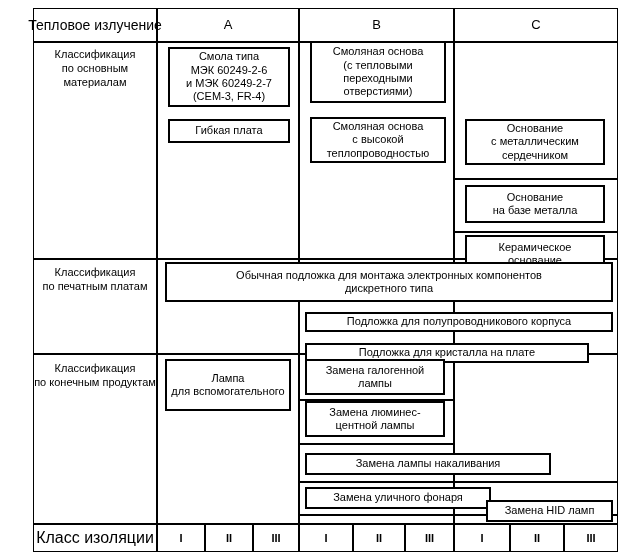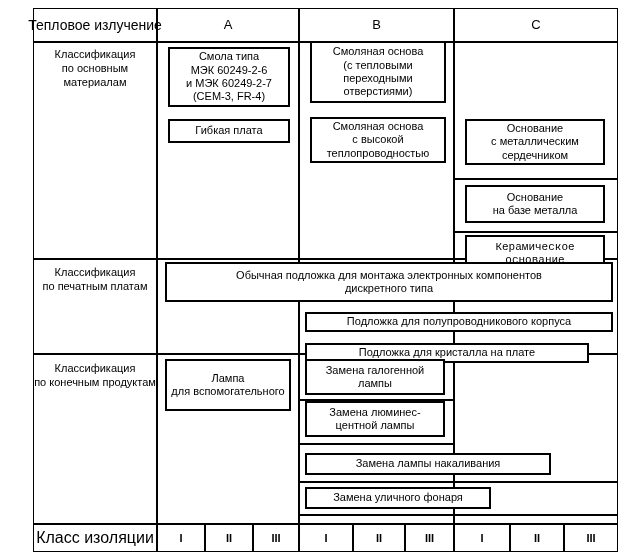--- a/index.html
+++ b/index.html
@@ -174,21 +174,21 @@
     <div class="hseg" style="left:421px;top:169px;width:162px;"></div>
 
     <div class="box" style="left:431px;top:176px;width:140px;height:38px;">
       <div>
         <div>Основание</div>
         <div>на базе металла</div>
       </div>
     </div>
     <div class="hseg" style="left:421px;top:222px;width:162px;"></div>
 
-    <div class="box" style="left:431px;top:226px;width:140px;height:38px;font-family:Liberation Mono, monospace;">
+    <div class="box" style="left:431px;top:226px;width:140px;height:38px;">
       <div>
         <div>Керамическое</div>
         <div>основание</div>
       </div>
     </div>
 
     <div class="rowlabel" style="left:0;top:252px;width:122px;height:40px;">
       <div>
         <div>Классификация</div>
         <div>по печатным платам</div>
@@ -235,20 +235,21 @@
       </div>
     </div>
     <div class="hseg" style="left:264px;top:434px;width:155px;"></div>
 
     <div class="box" style="left:271px;top:444px;width:246px;height:22px;">Замена лампы накаливания</div>
     <div class="hseg" style="left:264px;top:472px;width:319px;"></div>
 
     <div class="box" style="left:271px;top:478px;width:186px;height:22px;">Замена уличного фонаря</div>
     <div class="hseg" style="left:264px;top:505px;width:319px;"></div>
 
+    <div class="box" style="left:452px;top:491px;width:127px;height:22px;">Замена HID ламп</div>
 
     <div class="cls-label" style="left:0;top:516px;width:122px;height:26px;">Класс изоляции</div>
 
     <div class="cls-cell" style="left:124px;top:516px;width:46px;height:26px;">I</div>
     <div class="vseg" style="left:170px;top:516px;height:26px;"></div>
     <div class="cls-cell" style="left:172px;top:516px;width:46px;height:26px;">II</div>
     <div class="vseg" style="left:218px;top:516px;height:26px;"></div>
     <div class="cls-cell" style="left:220px;top:516px;width:44px;height:26px;">III</div>
 
     <div class="cls-cell" style="left:266px;top:516px;width:52px;height:26px;">I</div>

